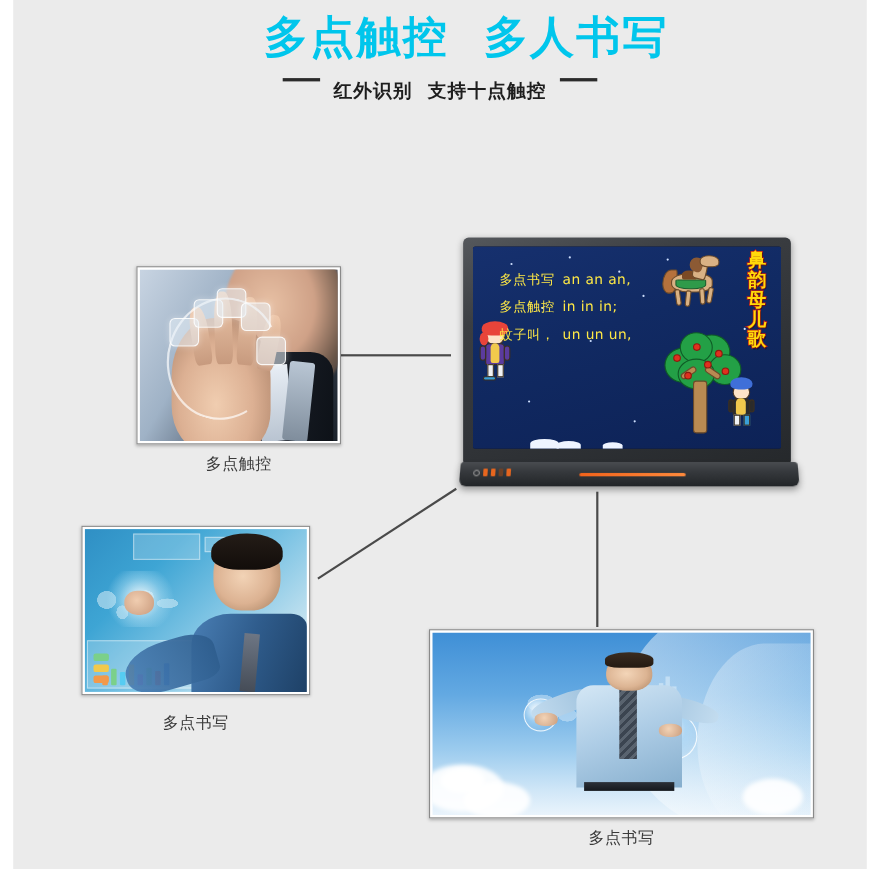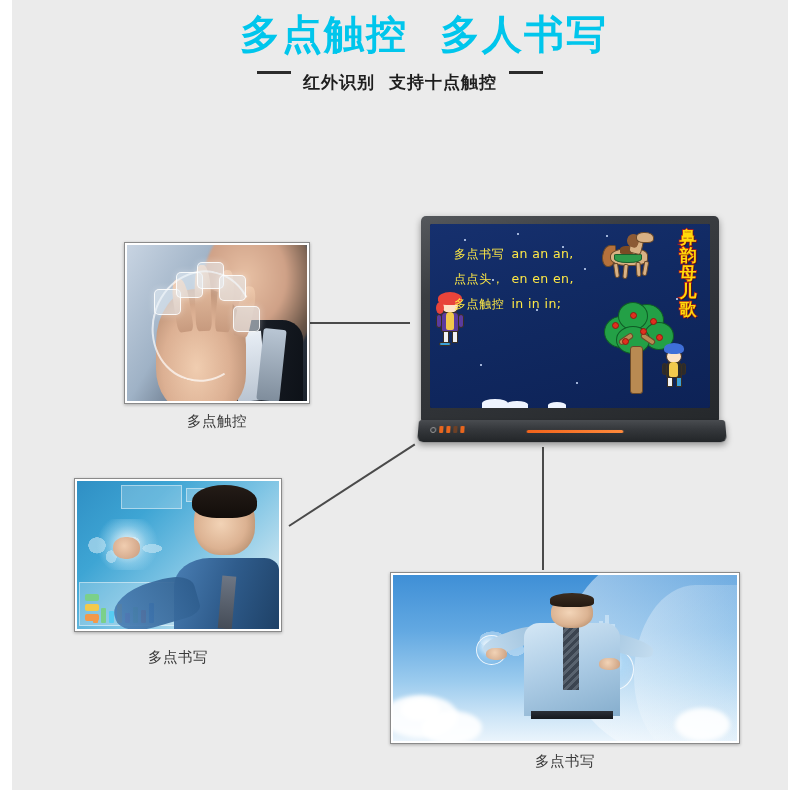--- a/index.html
+++ b/index.html
@@ -375,26 +375,26 @@
           <div class="k-leg" style="left:5px;  top:35px; width:6px;  height:10px;"></div>
           <div class="k-leg" style="left:14px; top:35px; width:6px;  height:10px; background:#3aa0d8;"></div>
         </div>
 
         <div class="lyrics">
           <div class="lyr">
             <span class="cn">多点书写</span>
             <span class="py">an an an,</span>
           </div>
           <div class="lyr">
-            <span class="cn">点点头，</span>
-            <span class="py">en en en,</span>
+            <span class="cn">多点触控</span>
+            <span class="py">in in in;</span>
           </div>
           <div class="lyr">
-            <span class="cn">多点触控</span>
-            <span class="py">in in in;</span>
+            <span class="cn">蚊子叫，</span>
+            <span class="py">un un un,</span>
           </div>
         </div>
 
         <div class="vtitle">
           <span>鼻</span>
           <span>韵</span>
           <span>母</span>
           <span>儿</span>
           <span>歌</span>
         </div>

